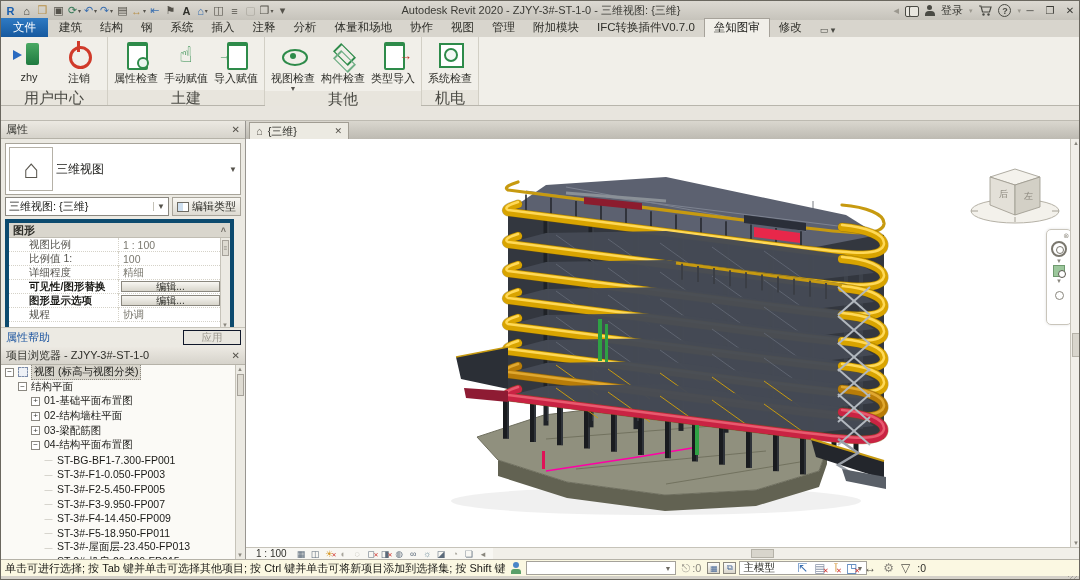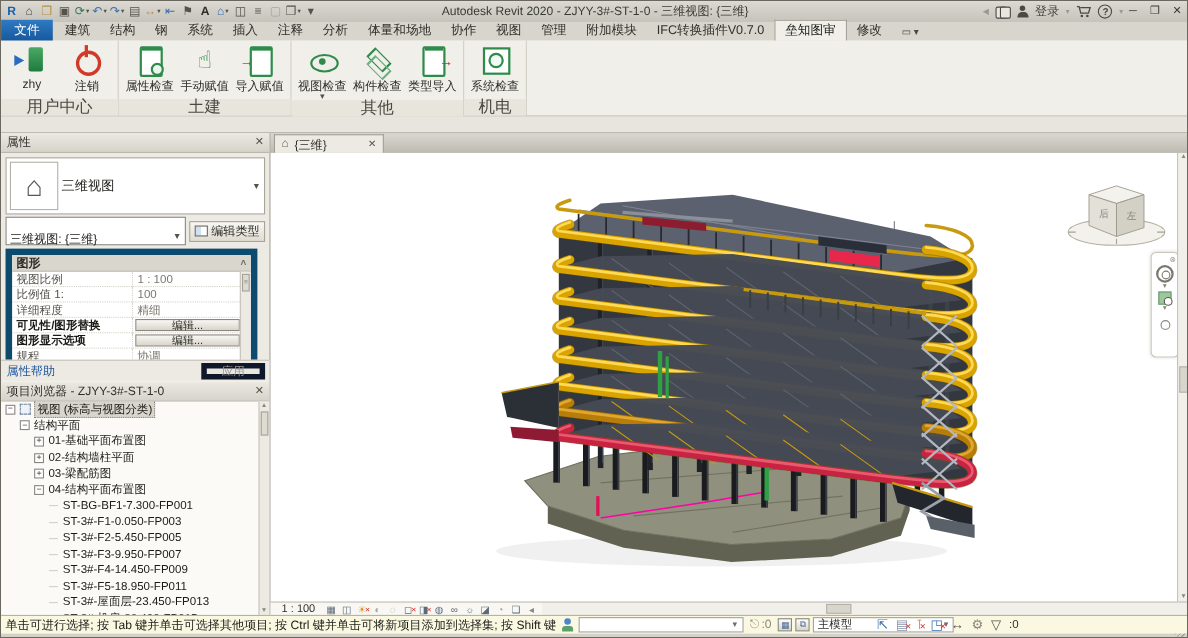--- a/index.html
+++ b/index.html
@@ -68,40 +68,40 @@
   
   .lpanel-header{height:18px;background:linear-gradient(#ece9e2,#d6d3cb);border-bottom:1px solid #b5b2a8;
     display:flex;align-items:center;font-size:11px;color:#2f2f2a;padding:0 5px;}
   .lpanel-header .hx{margin-left:auto;font-size:10px;color:#55524b;}
   #properties{position:absolute;left:0;top:120px;width:245px;height:226px;background:#eceae3;border-right:1px solid #989590;overflow:hidden;}
   #type-selector{margin:4px 4px 2px 4px;height:52px;background:#fff;border:1px solid #a8a49a;display:flex;align-items:center;}
   #type-frame{width:44px;height:44px;margin:3px;border:1px solid #b5b1a7;display:flex;align-items:center;justify-content:center;font-size:26px;color:#5a574f;background:#fff;}
   #type-name{flex:1;font-size:12px;color:#1a1a17;}
   #type-dd{width:14px;font-size:8px;color:#55524b;text-align:center;}
   #inst-row{margin:2px 4px;display:flex;gap:3px;align-items:center;}
-  #inst-select{flex:1;height:19px;background:#fff;border:1px solid #8a8780;font-size:11px;color:#1a1a17;display:flex;padding:12px 3px;}
+  #inst-select{flex:1;height:19px;background:#fff;border:1px solid #8a8780;font-size:11px;color:#1a1a17;display:flex;align-items:center;padding:2px 3px;}
   #inst-select .dd{margin-left:auto;font-size:8px;color:#55524b;border-left:1px solid #c5c2b8;padding-left:3px;}
   #edit-type-btn{height:19px;border:1px solid #a8a49a;background:linear-gradient(#f8f7f3,#dedbd2);font-size:11px;color:#2f2f2a;
     display:flex;align-items:center;gap:3px;padding:0 4px;}
   .et-ic{width:12px;height:10px;border:1px solid #6f6c64;background:linear-gradient(90deg,#cfe0f0 50%,#fff 50%);}
-  #prop-table{margin:3px 0 0 4px;width:229px;background:#fff;border:6px solid #0c4a6e;height:114px;overflow:hidden;position:relative;}
+  #prop-table{margin:3px 0 0 4px;width:229px;background:#fff;border:4px solid #0c4a6e;height:114px;overflow:hidden;position:relative;}
   #prop-section{height:15px;background:#d9d6cd;font-size:11px;font-weight:bold;color:#2f2f2a;display:flex;align-items:center;padding:0 4px;border-bottom:1px solid #c0bdb3;}
   #prop-section .pin{margin-left:auto;font-size:9px;color:#6f6c64;}
   .prow{display:flex;height:14px;border-bottom:1px dotted #d5d2c8;font-size:10.5px;align-items:center;}
-  .plabel{width:110px;padding-left:4px;color:#55534d;border-right:1px dotted #d5d2c8;white-space:nowrap;overflow:hidden;}
+  .plabel{width:110px;padding-left:20px;color:#55534d;border-right:1px dotted #d5d2c8;white-space:nowrap;overflow:hidden;}
   .plabel.b{color:#1a1a17;font-weight:bold;}
   .pval{flex:1;padding-left:4px;color:#7a786f;white-space:nowrap;overflow:hidden;}
   .pedit{flex:1;margin:1px 10px 1px 2px;height:11px;border:1px solid #8a877e;background:linear-gradient(#f8f7f3,#d8d5cb);
     font-size:10px;color:#2f2f2a;display:flex;align-items:center;justify-content:center;}
   #prop-scroll{position:absolute;right:0;top:15px;bottom:0;width:10px;background:#eceae3;border-left:1px solid #c6c3b9;}
   #prop-thumb{position:absolute;left:1px;top:2px;width:7px;height:16px;background:#dedbd2;border:1px solid #a6a29a;font-size:6px;color:#8a877e;text-align:center;line-height:14px;}
   #prop-sdown{position:absolute;left:1px;bottom:1px;font-size:6px;color:#8a877e;}
   #prop-footer{position:absolute;left:0;bottom:0;width:245px;height:20px;background:#eceae3;border-top:1px solid #c6c3b9;display:flex;align-items:center;padding:0 5px;}
   #prop-help{font-size:11px;color:#1e56a0;}
-  #apply-btn{margin-left:auto;width:58px;height:15px;border:5px solid #0f172a;background:#e8e6df;color:#9a978e;font-size:10.5px;display:flex;align-items:center;justify-content:center;}
+  #apply-btn{margin-left:auto;width:58px;height:15px;border:1px solid #0f172a;background:#e8e6df;color:#9a978e;font-size:10.5px;display:flex;align-items:center;justify-content:center;}
 
   
   #browser{position:absolute;left:0;top:346px;width:245px;height:212px;background:#fbfaf6;border-right:1px solid #989590;overflow:hidden;}
   #tree{position:absolute;left:0;top:18px;right:10px;bottom:0;overflow:hidden;font-size:10.5px;color:#1a1a17;}
   .trow{height:14.6px;display:flex;align-items:center;white-space:nowrap;}
   .texp{width:9px;height:9px;border:1px solid #8a8780;background:#fff;display:inline-flex;align-items:center;justify-content:center;
     font-size:8px;line-height:8px;color:#3a3a35;margin-right:4px;flex:none;}
   .tleaf{width:9px;margin-right:4px;color:#b5b2a8;flex:none;font-size:8px;text-align:center;}
   .ticon{width:10px;height:10px;border:1px dashed #7a8aa8;margin-right:3px;flex:none;background:#eef1f6;}
   .tlabel.sel{background:#d8d5cc;border:1px dotted #8a877e;padding:0 2px;}

